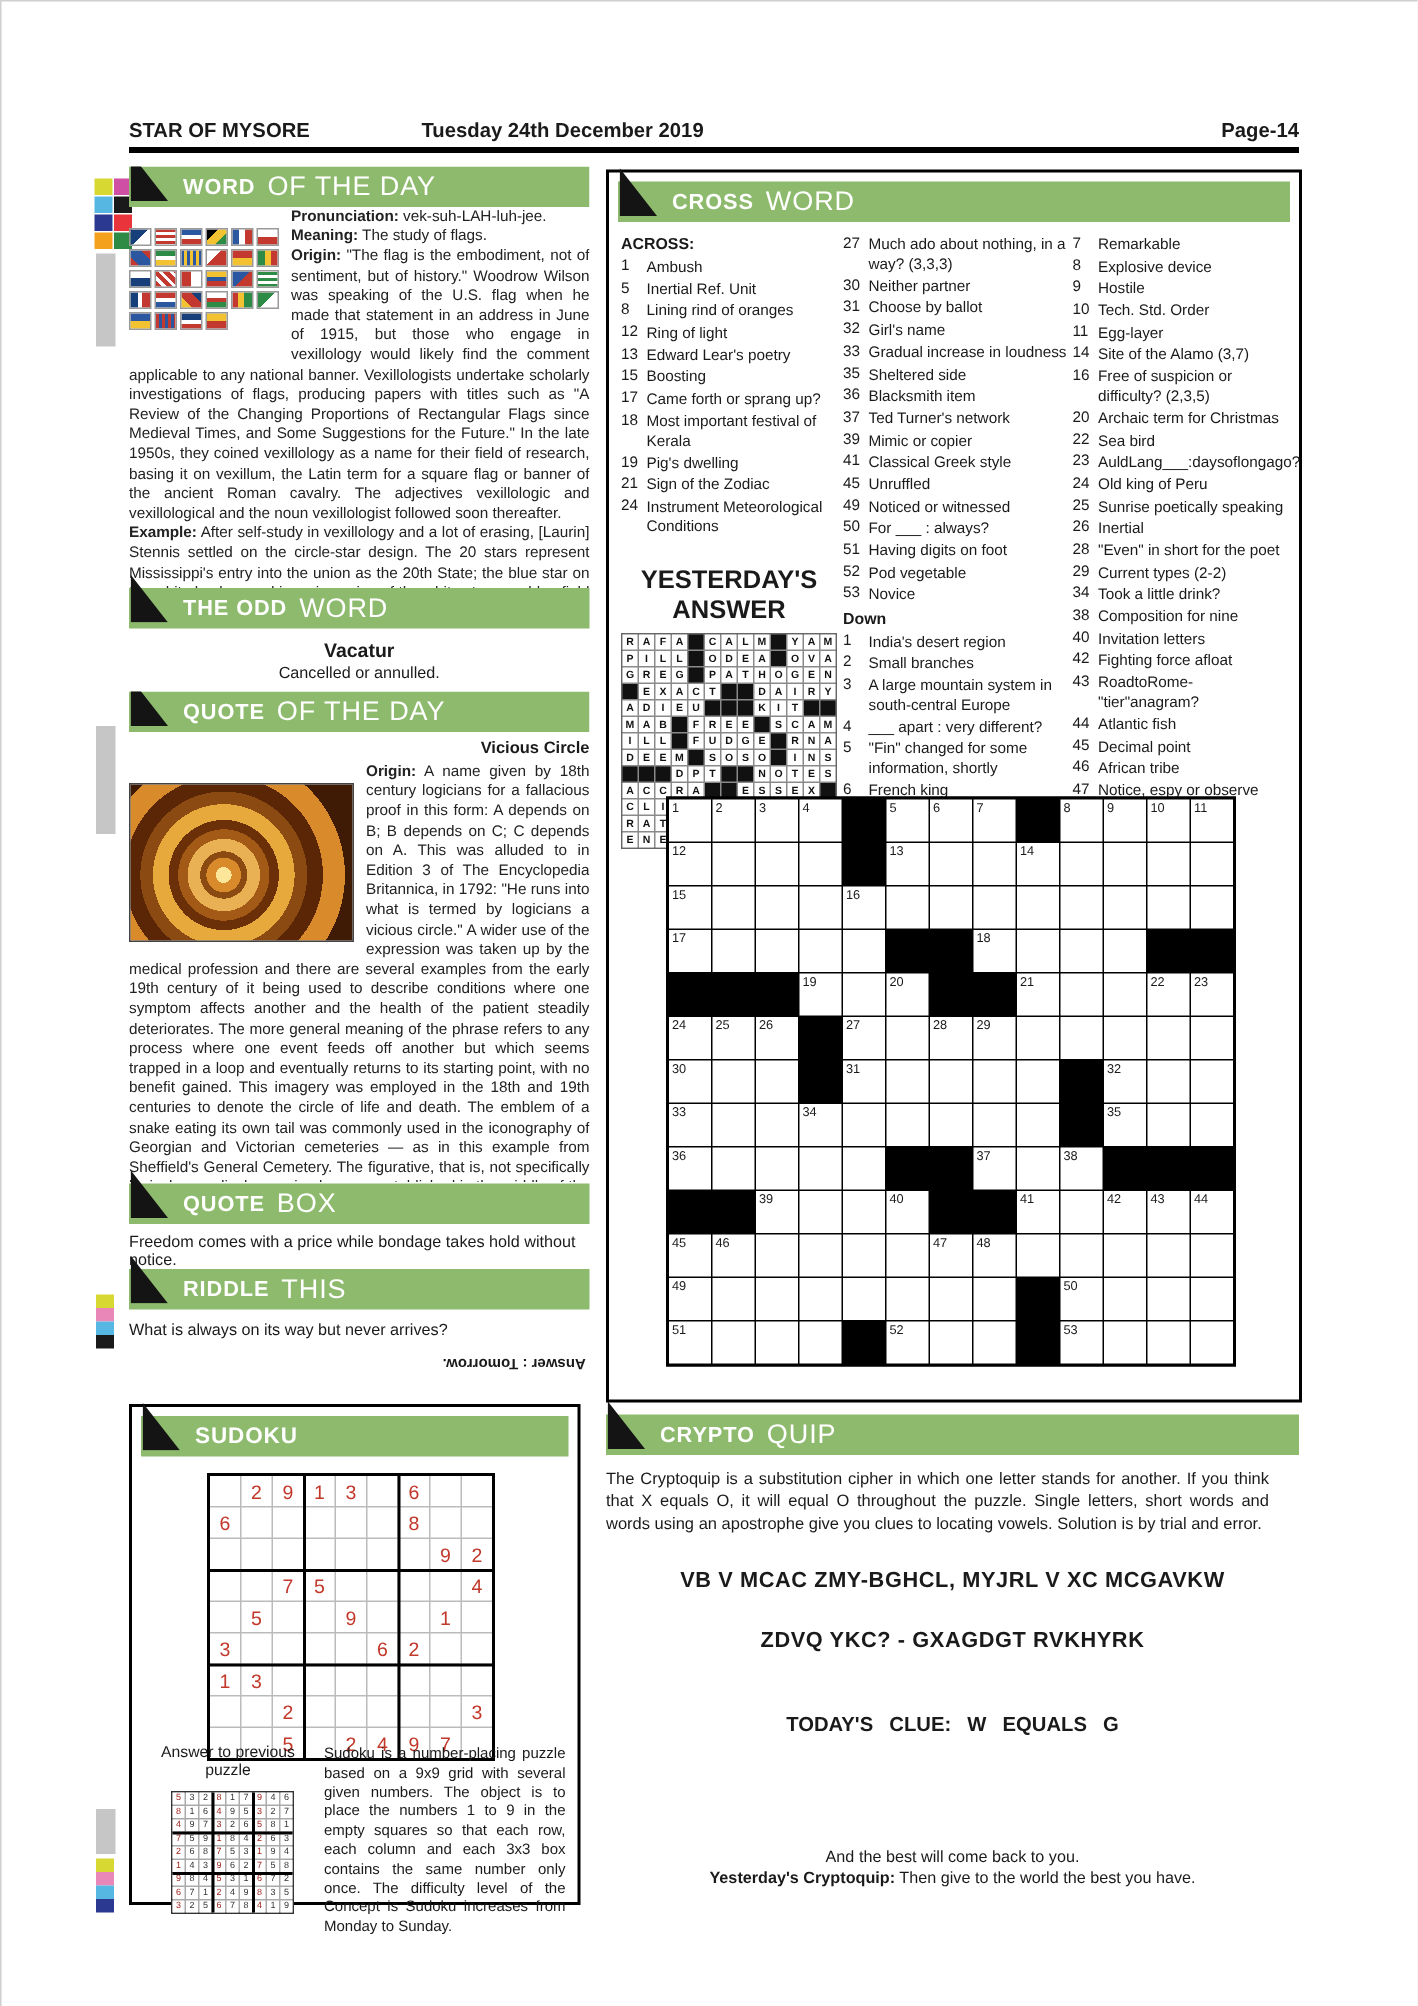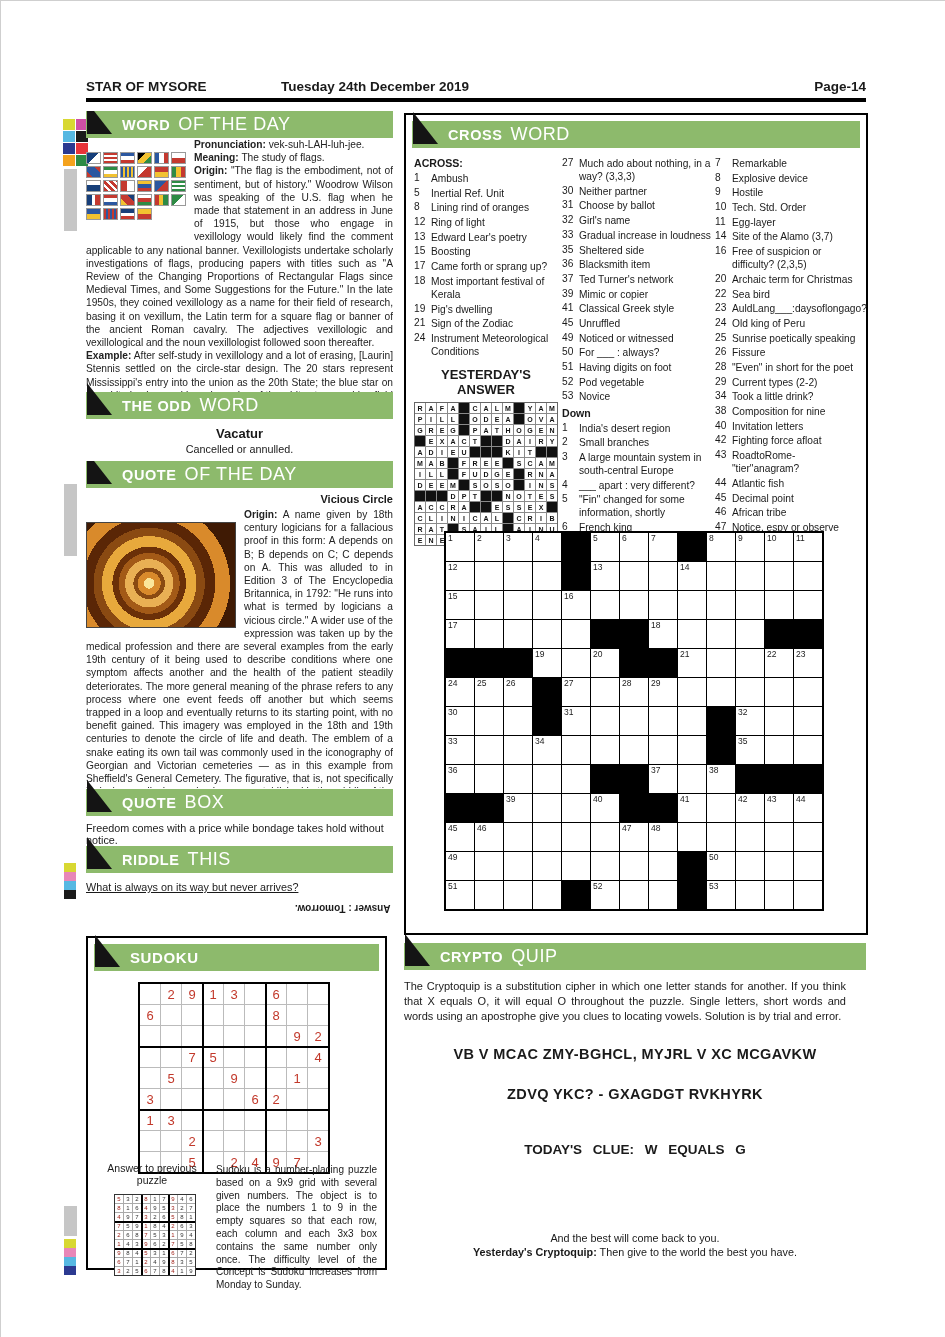--- a/index.html
+++ b/index.html
@@ -41,35 +41,35 @@
   .spiral{float:left;width:148px;height:104px;margin:14px 8px 2px 0;border:1px solid #444;
           background:radial-gradient(circle at 42% 58%, #fbe69a 0 5%, #d98a2b 5% 11%, #8a4a12 11% 15%,
           #e9b054 15% 23%, #a35a17 23% 29%, #6b3008 29% 35%, #e8a93c 35% 45%, #8a4a12 45% 53%,
           #5a2606 53% 63%, #d98a2b 63% 77%, #3f1a04 77% 100%);}
 
   .odd-word{font-size:13px;font-weight:bold;text-align:center;margin-top:7px;}
   .odd-def{font-size:10.8px;text-align:center;margin-top:2px;}
 
   .quote-text{font-size:10.8px;margin-top:6px;}
   .quote-author{font-size:11px;font-weight:bold;text-align:right;padding-right:6px;margin-top:3px;}
-  .riddle-q{font-size:10.8px;margin-top:8px;text-decoration:underline;}
+  .riddle-q{font-size:10.8px;margin-top:8px;}
   .rans{position:absolute;right:2px;top:57px;transform:rotate(180deg);font-size:10px;font-weight:bold;}
 
   
   #xw{position:absolute;left:403px;top:112px;width:460px;height:818px;border:2px solid #000;background:#fff;}
   .xbar{position:absolute;left:6px;right:6px;top:6px;}
   .ccol{position:absolute;top:42px;}
   #c1{left:8px;width:146px;}
   #c2{left:156px;width:149px;}
   #c3{left:309px;width:145px;}
   .chead{font-weight:bold;font-size:10.6px;margin-bottom:3px;}
   .clue{display:flex;margin-bottom:1.6px;}
   .cn{flex:0 0 17px;font-size:10.2px;}
   .ct{flex:1;font-size:10.2px;line-height:13.1px;}
-  .ylabel{font-weight:bold;font-size:13px;text-align:center;margin:9px 0 5px;width:144px;}
+  .ylabel{font-weight:bold;font-size:17px;text-align:center;margin:19px 0 5px;width:144px;}
   .ygrid{display:grid;grid-template-columns:repeat(13,10px);grid-auto-rows:10px;gap:1px;
          background:#8a8a8a;border:1px solid #666;width:fit-content;}
   .yc{background:#fff;display:flex;align-items:center;justify-content:center;
       font-size:7px;font-weight:bold;color:#111;}
   .yb{background:#111;}
   .mgrid{position:absolute;left:38px;top:416px;display:grid;grid-template-columns:repeat(13,28px);
          grid-auto-rows:28px;gap:1px;background:#000;border:2px solid #000;width:fit-content;}
   .mgc{background:#fff;position:relative;}
   .mgc.b{background:#000;}
   .mgc .n{position:absolute;top:1px;left:2px;font-size:8.5px;line-height:9px;}
@@ -594,21 +594,21 @@
           <div class="clue">
             <span class="cn">24</span>
             <span class="ct">Old king of Peru</span>
           </div>
           <div class="clue">
             <span class="cn">25</span>
             <span class="ct">Sunrise poetically speaking</span>
           </div>
           <div class="clue">
             <span class="cn">26</span>
-            <span class="ct">Fissure</span>
+            <span class="ct">Inertial</span>
           </div>
           <div class="clue">
             <span class="cn">28</span>
             <span class="ct">"Even" in short for the poet</span>
           </div>
           <div class="clue">
             <span class="cn">29</span>
             <span class="ct">Current types (2-2)</span>
           </div>
           <div class="clue">

